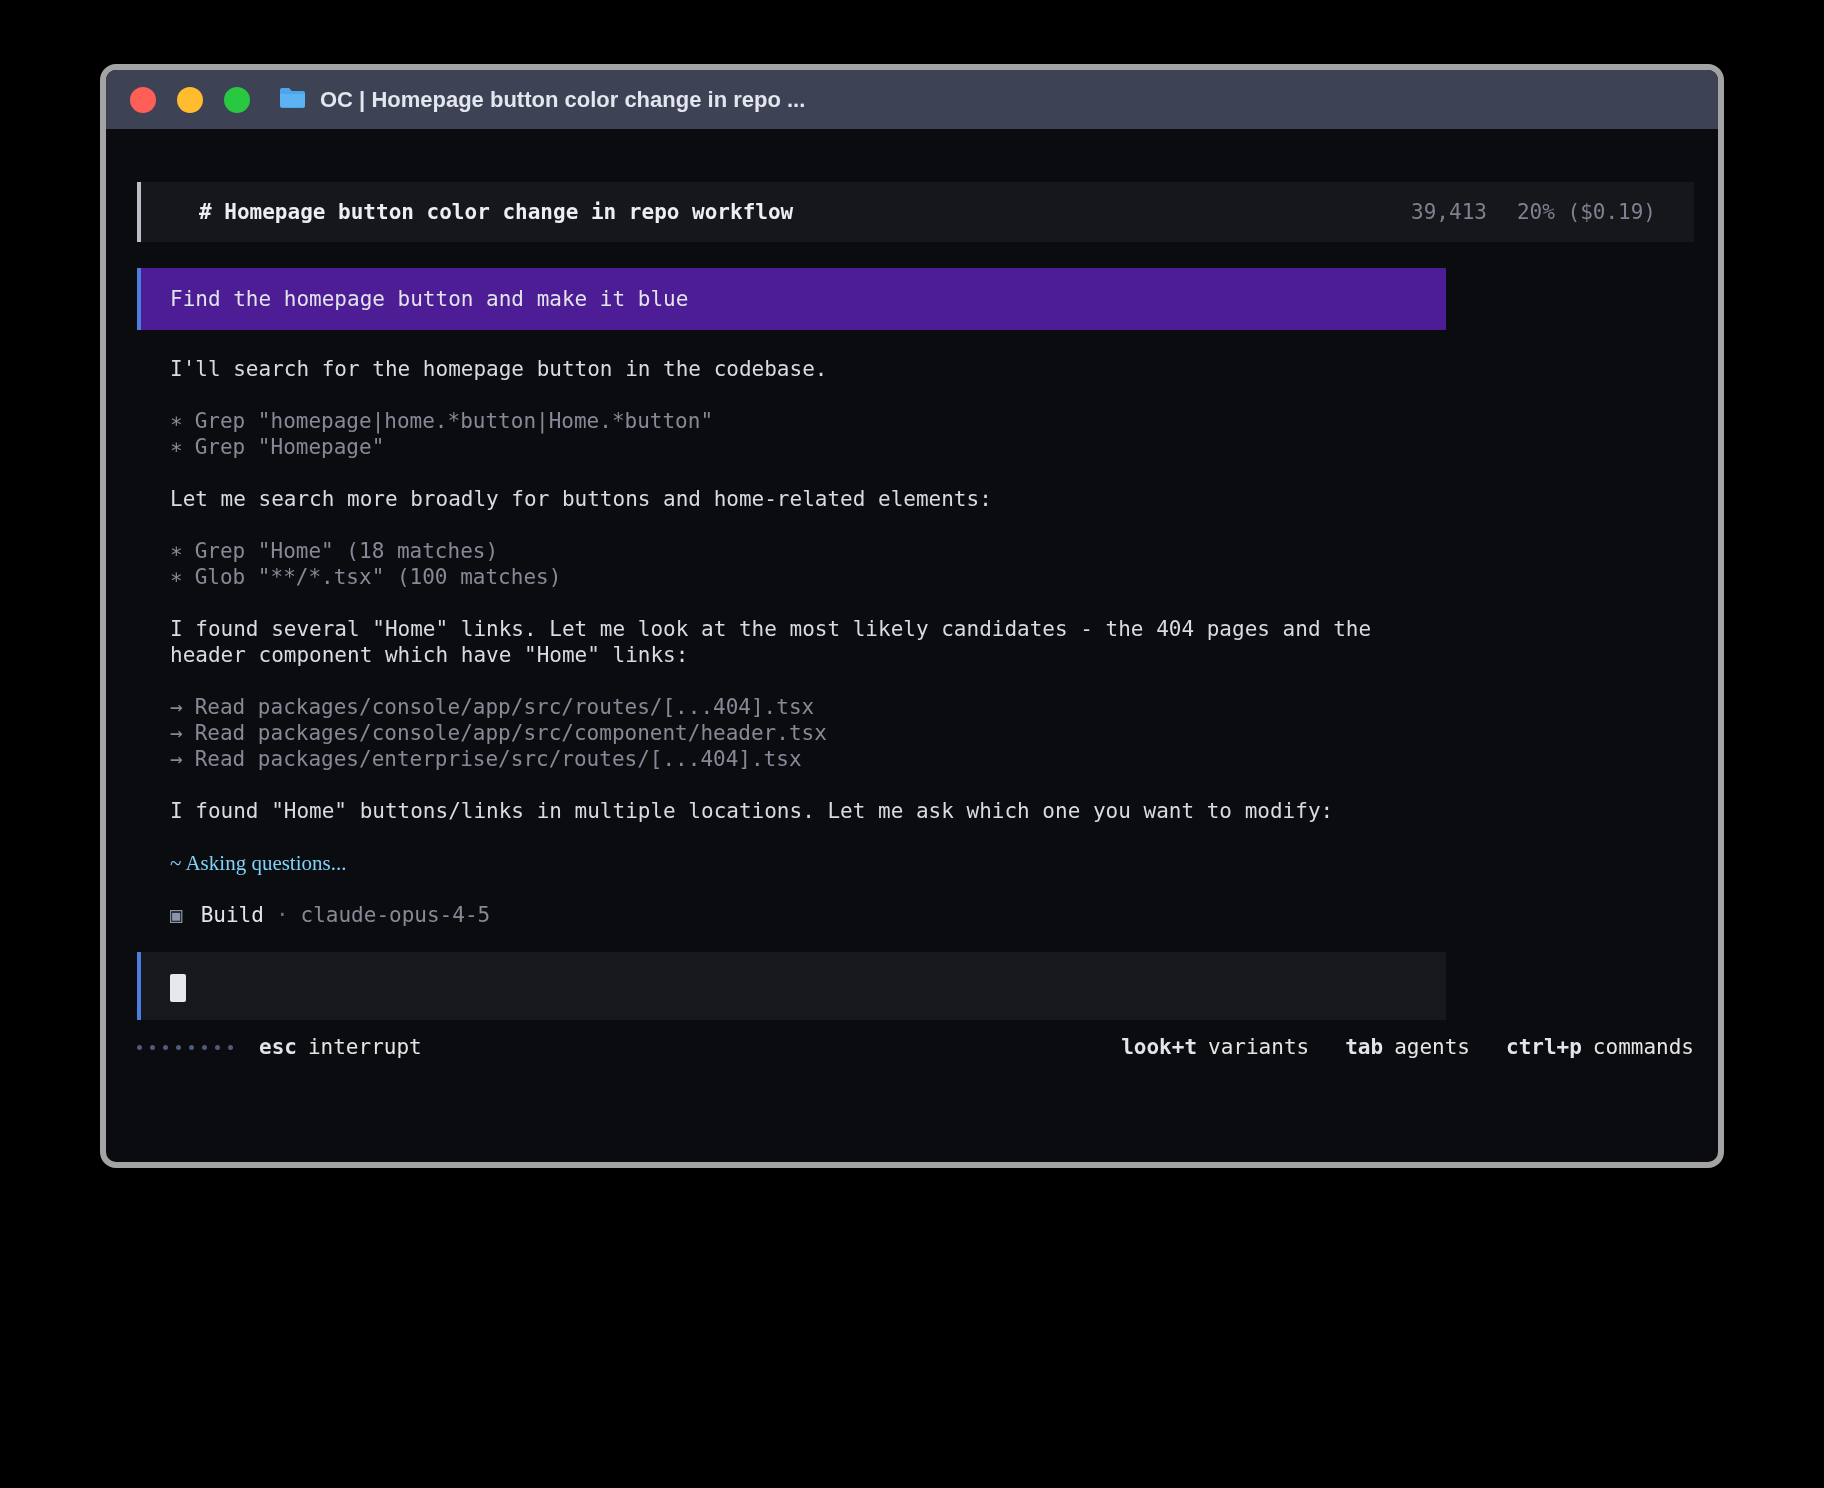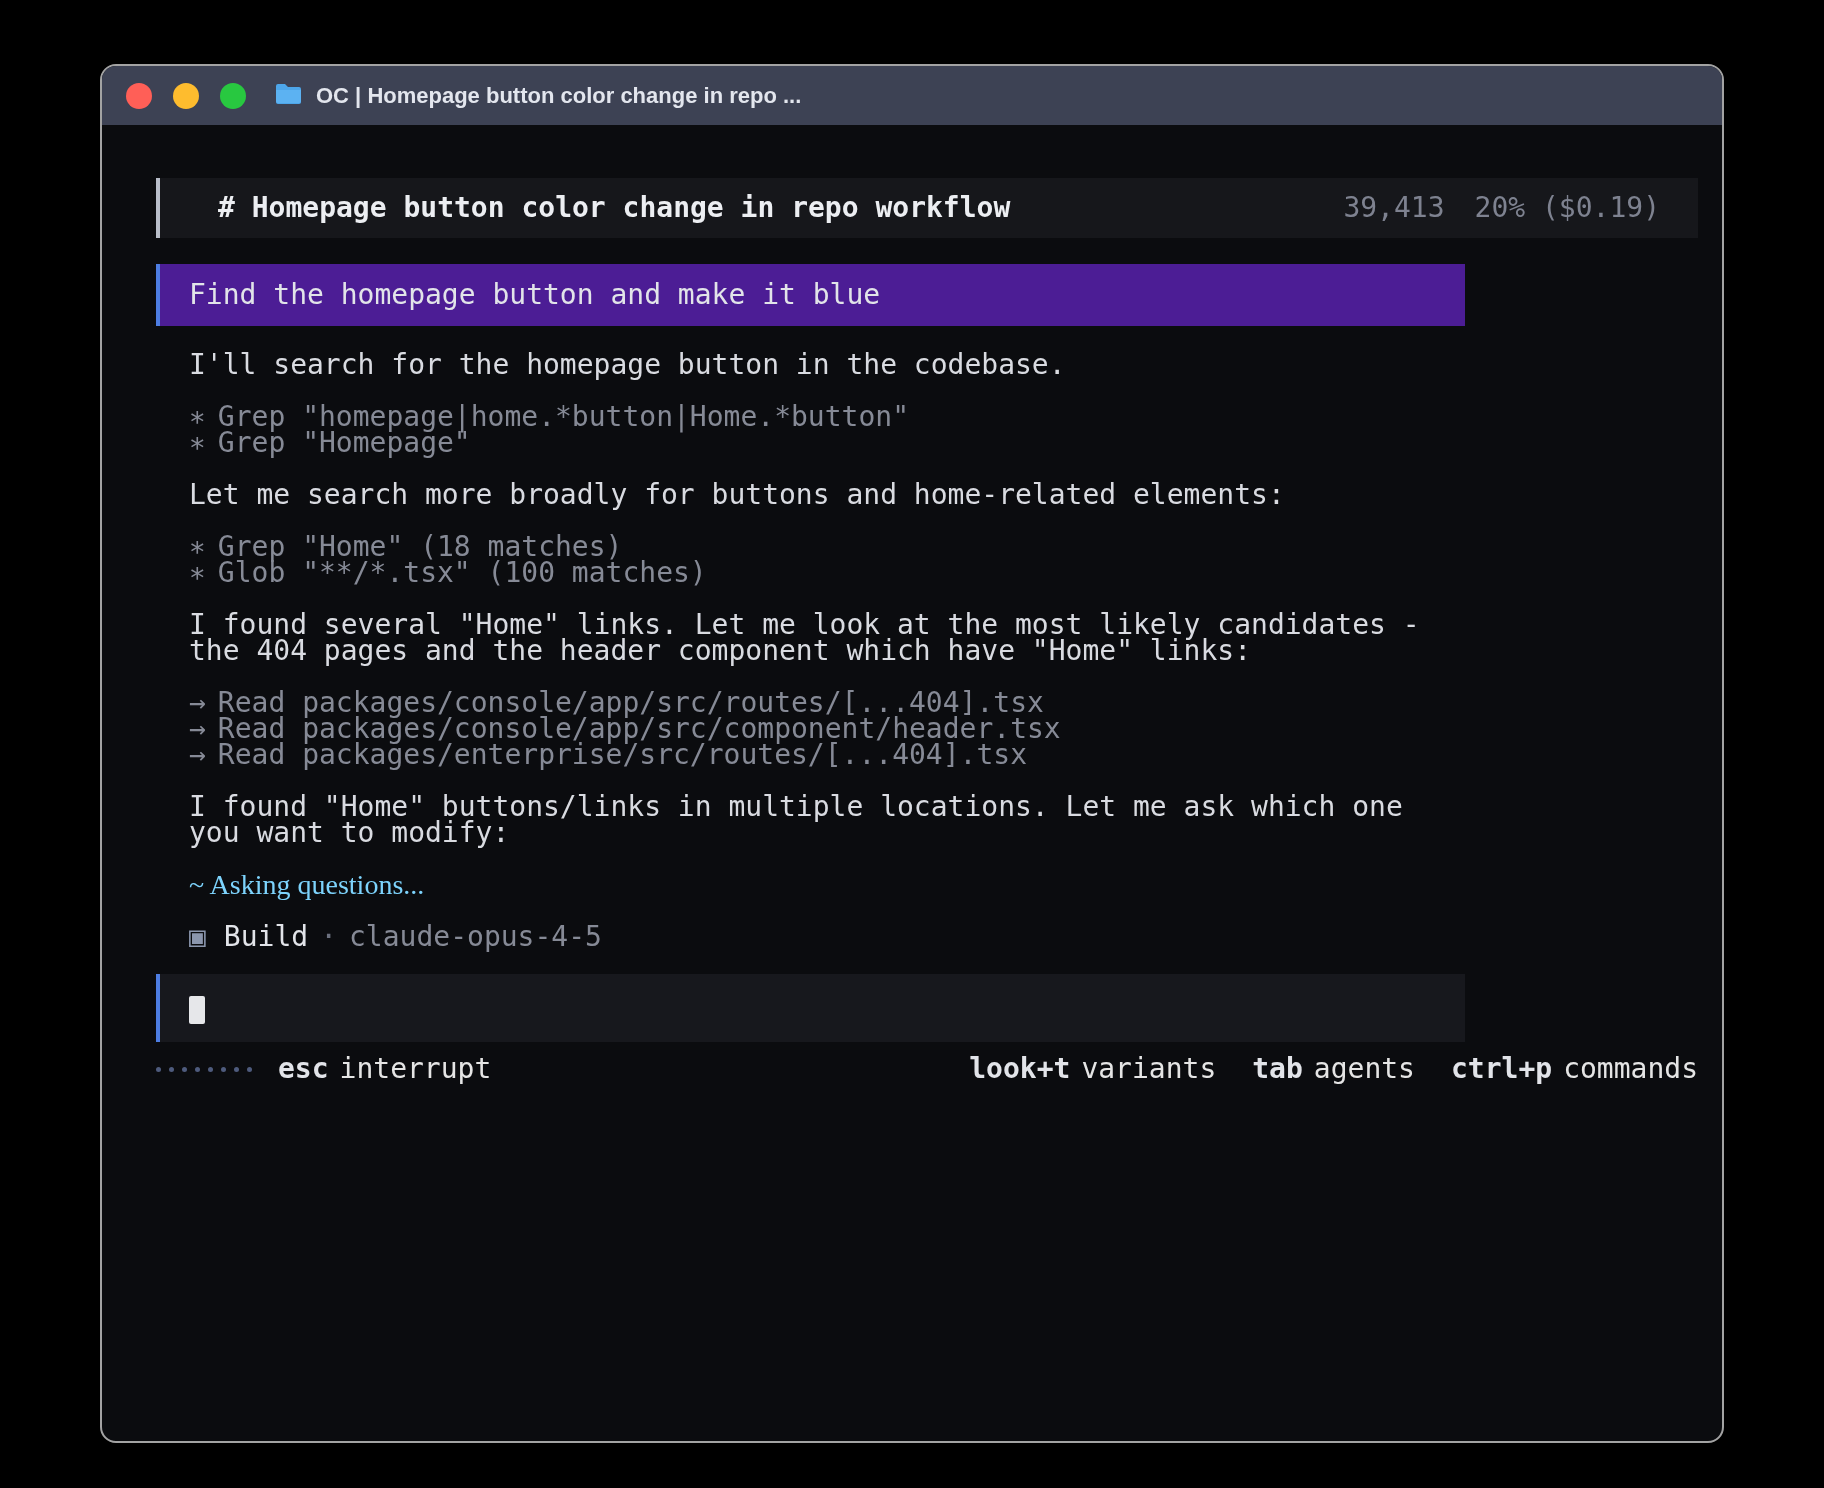--- a/index.html
+++ b/index.html
@@ -2,23 +2,23 @@
 <html><head>
 <meta charset="utf-8">
 <style>
   * { margin: 0; padding: 0; box-sizing: border-box; }
   html, body { width: 1824px; height: 1488px; background: #000000; overflow: hidden; }
   body { font-family: "DejaVu Sans Mono", monospace; }
 
   .window {
     position: absolute;
     left: 100px; top: 64px;
-    width: 1624px; height: 1379px;
+    width: 1624px; height: 1104px;
     background: #0b0c0f;
-    border: 2px solid #a3a3a3;
+    border: 6px solid #a3a3a3;
     border-radius: 16px;
     overflow: hidden;
   }
 
   
   .titlebar {
     height: 59px;
     background: #3d4254;
     display: flex;
     align-items: center;
@@ -36,24 +36,23 @@
     font-size: 22px;
     color: #e3e6ee;
     white-space: nowrap;
   }
 
   
   .term {
     position: absolute;
     top: 59px; left: 0; right: 0; bottom: 0;
     padding: 53px 24px 0 31px;
-    font-size: 28px;
+    font-size: 21px;
     line-height: 26px;
     color: #d9dbe1;
-    margin-left: 23px;
   }
 
   .block-header {
     background: #16171b;
     border-left: 4px solid #b9bec9;
     padding: 17px 38px 17px 58px;
     display: flex;
     align-items: center;
     justify-content: space-between;
   }

